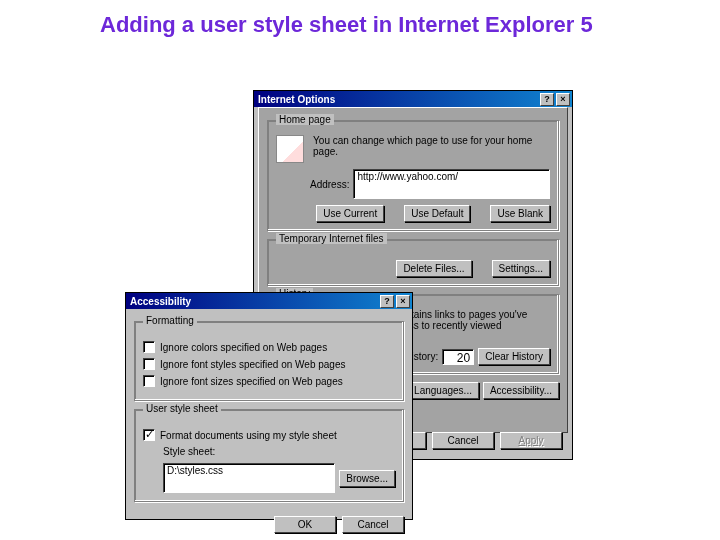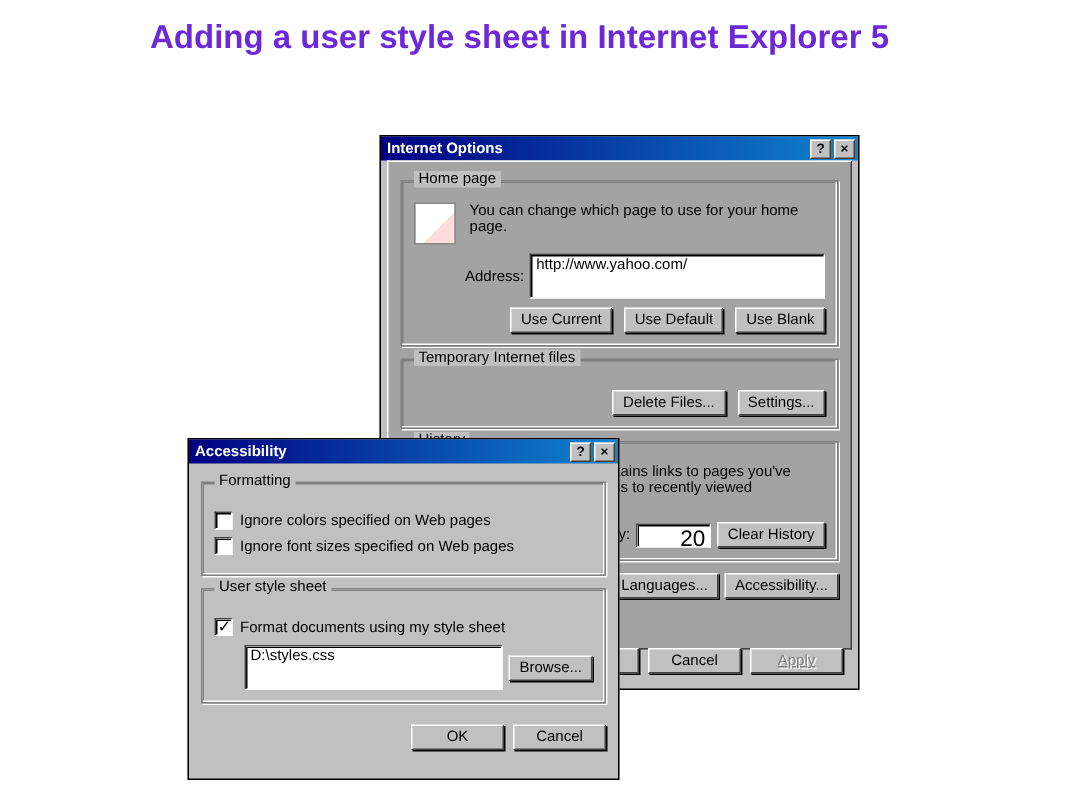--- a/index.html
+++ b/index.html
@@ -113,44 +113,44 @@
     flex: 1;
     background: #fff;
     border-top: 1px solid #404040; border-left: 1px solid #404040;
     border-right: 1px solid #fff; border-bottom: 1px solid #fff;
     box-shadow: inset 1px 1px #000;
     height: 30px;
     padding: 1px 3px;
     font-size: 10px;
   }
   .spin {
-    width: 50px;
+    width: 32px;
     background: #fff;
     border-top: 1px solid #404040; border-left: 1px solid #404040;
     border-right: 1px solid #fff; border-bottom: 1px solid #fff;
     box-shadow: inset 1px 1px #000;
     height: 16px;
     padding: 1px 3px;
-    font-size: 15px;
+    font-size: 12px;
     text-align: right;
   }
   .btn {
     background: #c0c0c0;
     border-top: 1px solid #fff; border-left: 1px solid #fff;
     border-right: 1px solid #404040; border-bottom: 1px solid #404040;
     box-shadow: 1px 1px 0 #000;
     padding: 2px 6px;
     font-size: 10px;
     min-width: 62px;
     text-align: center;
     cursor: default;
   }
   .btn.small { min-width: 52px; }
   .btn.disabled { color: #808080; text-shadow: 1px 1px #fff; text-decoration: underline; }
-  .btnrow { display: flex; justify-content: flex-end; gap: 8px; margin-top: 6px; }
+  .btnrow { display: flex; justify-content: flex-end; gap: 20px; margin-top: 6px; }
   .chk {
     display: flex; align-items: center; gap: 5px;
     font-size: 10px; margin: 5px 0;
   }
   .chkbox {
     width: 12px; height: 12px;
     background: #fff;
     border-top: 1px solid #404040; border-left: 1px solid #404040;
     border-right: 1px solid #fff; border-bottom: 1px solid #fff;
     box-shadow: inset 1px 1px #000;
@@ -247,29 +247,34 @@
   </div>
   <div style="padding:6px 8px 2px 8px;">
     <div class="groupbox">
       <span class="legend">Formatting</span>
       <div class="chk">
         <span class="chkbox"></span>
         <span>Ignore colors specified on Web pages</span>
       </div>
       <div class="chk">
         <span class="chkbox"></span>
+        <span>Ignore font styles specified on Web pages</span>
+      </div>
+      <div class="chk">
+        <span class="chkbox"></span>
         <span>Ignore font sizes specified on Web pages</span>
       </div>
     </div>
     <div class="groupbox">
       <span class="legend">User style sheet</span>
       <div class="chk">
         <span class="chkbox checked"></span>
         <span>Format documents using my style sheet</span>
       </div>
+      <div class="lbl" style="margin-left:20px">Style sheet:</div>
       <div class="row" style="margin-left:20px">
         <div class="tinput">D:\styles.css</div>
         <div class="btn small">Browse...</div>
       </div>
     </div>
   </div>
   <div class="dlgbtns">
     <div class="btn">OK</div>
     <div class="btn">Cancel</div>
   </div>

